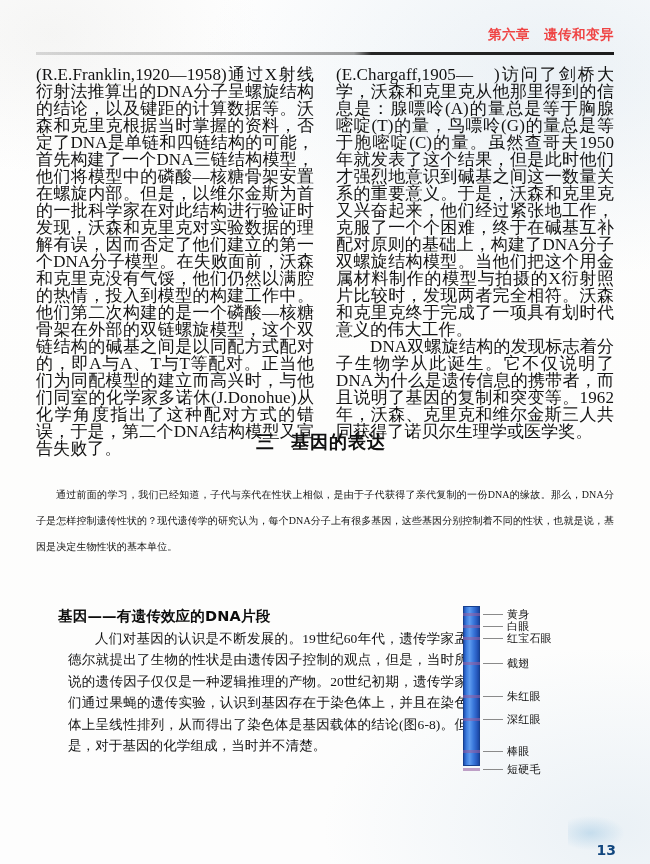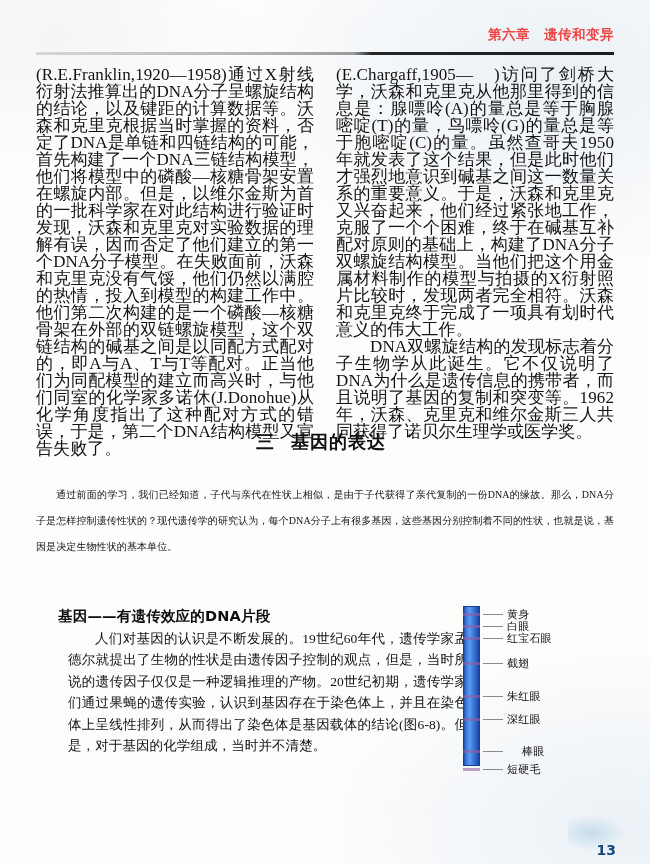--- a/index.html
+++ b/index.html
@@ -256,21 +256,21 @@
         <div class="leader" style="top: 63px; left: 31px; width: 20px;"></div>
         <div class="gene-label" style="top: 56px; left: 55px;">截翅</div>
         <div class="band" style="top: 95px;"></div>
         <div class="leader" style="top: 96px; left: 31px; width: 20px;"></div>
         <div class="gene-label" style="top: 89px; left: 55px;">朱红眼</div>
         <div class="band" style="top: 118px;"></div>
         <div class="leader" style="top: 119px; left: 31px; width: 20px;"></div>
         <div class="gene-label" style="top: 112px; left: 55px;">深红眼</div>
         <div class="band" style="top: 150px;"></div>
         <div class="leader" style="top: 151px; left: 31px; width: 20px;"></div>
-        <div class="gene-label" style="top: 144px; left: 70px; text-align: center;">棒眼</div>
+        <div class="gene-label" style="top: 144px; left: 55px; text-align: center;">棒眼</div>
         <div class="band" style="top: 168px;"></div>
         <div class="leader" style="top: 169px; left: 31px; width: 20px;"></div>
         <div class="gene-label" style="top: 162px; left: 55px;">短硬毛</div>
       </div>
   </div>
 </div>
 
 <div class="folio-tint"></div>
 <div class="folio">13</div>
 

